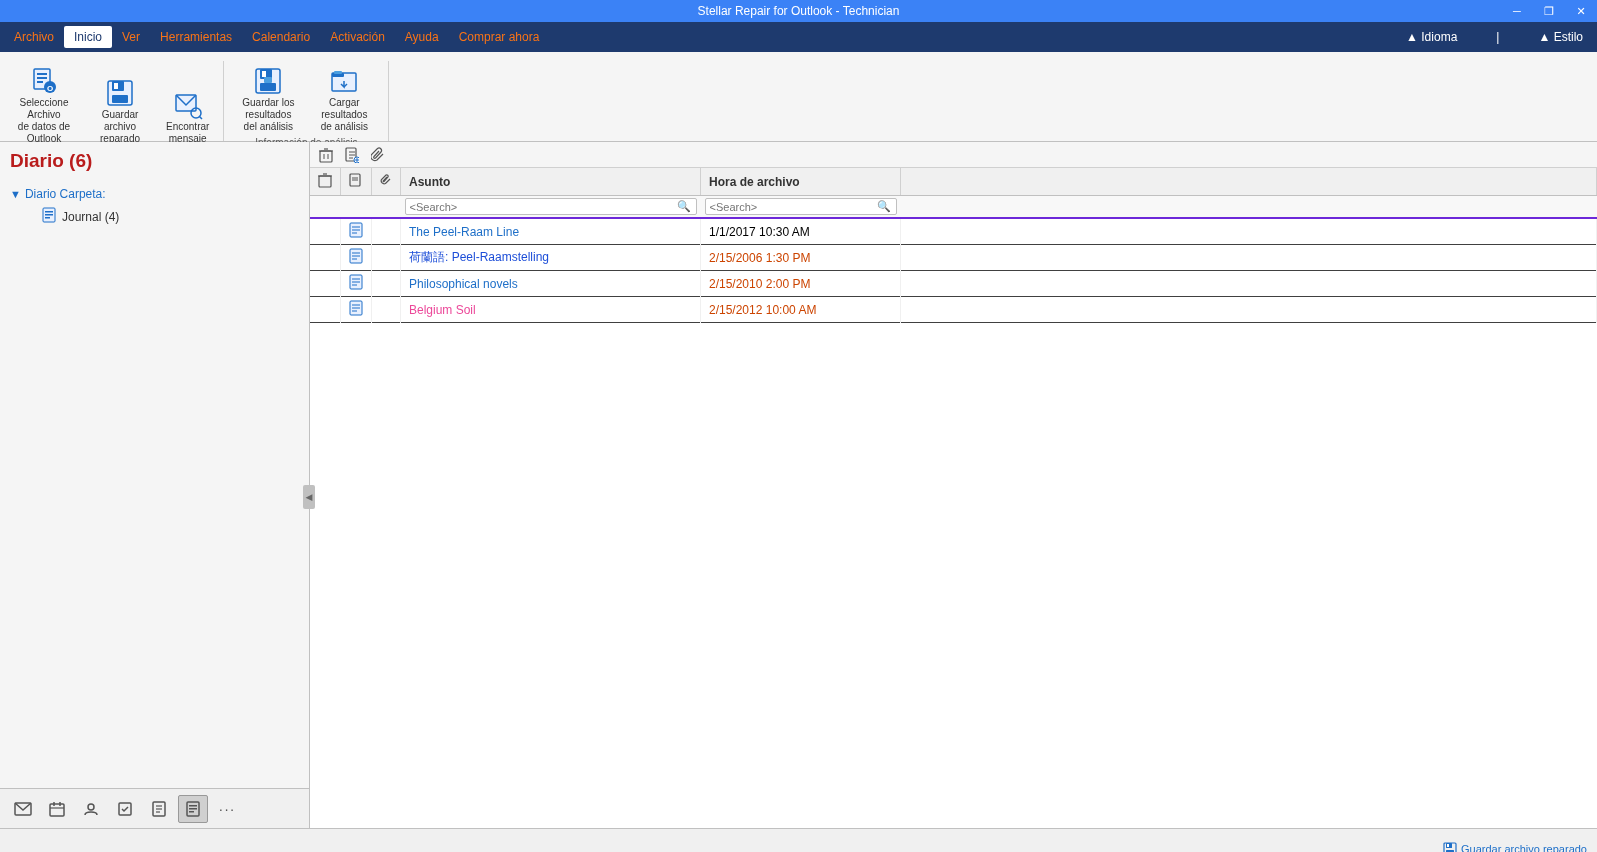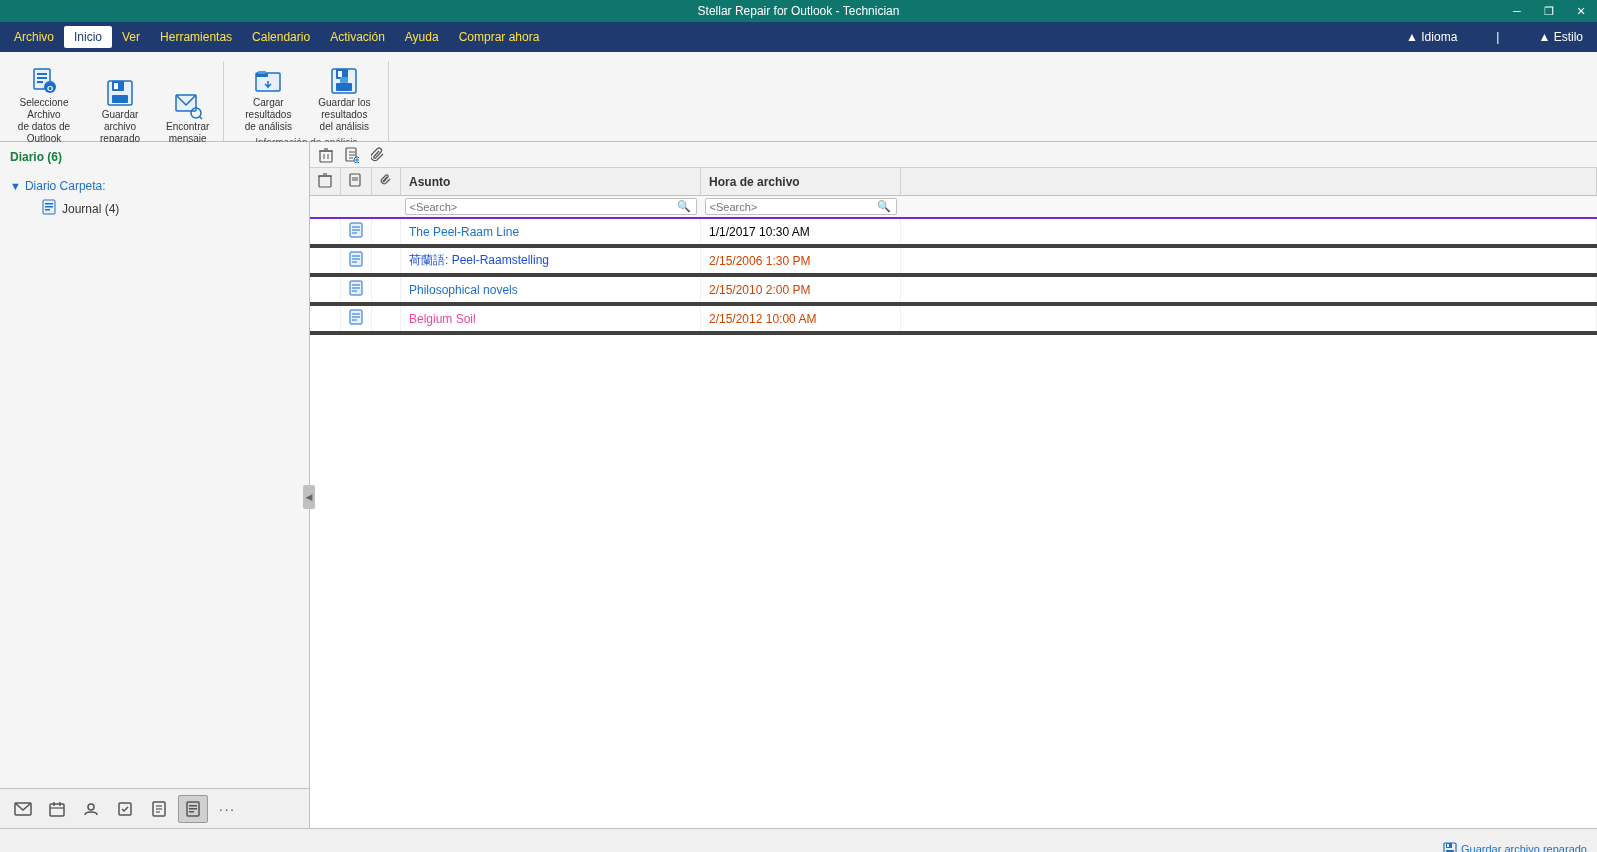--- a/index.html
+++ b/index.html
@@ -1,20 +1,20 @@
 <!DOCTYPE html>
 <html><head>
   <meta charset="utf-8">
   <style>
     * { margin: 0; padding: 0; box-sizing: border-box; }
     body { font-family: 'Segoe UI', Arial, sans-serif; font-size: 12px; background: #f0f0f0; width: 1597px; height: 852px; overflow: hidden; }
 
     
     #title-bar {
-      background: #0f766e;
+      background: #3b82f6;
       color: white;
       height: 22px;
       display: flex;
       align-items: center;
       justify-content: center;
       font-size: 12px;
       position: relative;
     }
     #title-bar .window-controls {
       position: absolute;
@@ -36,21 +36,21 @@
 
     
     #menu-bar {
       background: #1e3a6e;
       height: 30px;
       display: flex;
       align-items: center;
       padding: 0 4px;
     }
     #menu-bar .menu-item {
-      color: #fde047;
+      color: #f97316;
       padding: 4px 10px;
       cursor: pointer;
       font-size: 12px;
       border-radius: 2px;
     }
     #menu-bar .menu-item.active { background: white; color: #1e3a6e; }
     #menu-bar .right-controls {
       margin-left: auto;
       display: flex;
       align-items: center;
@@ -126,23 +126,23 @@
       width: 310px;
       min-width: 310px;
       background: #f5f5f5;
       border-right: 1px solid #c0c0c0;
       display: flex;
       flex-direction: column;
       position: relative;
     }
     #sidebar-title {
       padding: 8px 10px;
-      font-size: 12px;
+      font-size: 19px;
       font-weight: 600;
-      color: #15803d;
+      color: #b91c1c;
     }
     #sidebar-tree {
       flex: 1;
       padding: 4px 0;
     }
     .tree-folder {
       display: flex;
       align-items: center;
       padding: 3px 10px;
       cursor: pointer;
@@ -266,21 +266,21 @@
       border: none;
       outline: none;
       font-size: 11px;
       color: #999;
       width: 100%;
       background: transparent;
     }
     .search-cell .search-icon { font-size: 11px; color: #999; }
 
     tbody tr {
-      border-bottom: 4px solid #404040;
+      border-bottom: 1px solid #404040;
     }
     tbody td {
       padding: 3px 8px;
       font-size: 12px;
       border-right: 1px solid #f0f0f0;
     }
     tbody td.subject-cell { color: #1e6fc8; cursor: pointer; }
     tbody td.date-cell { color: #cc4400; }
 
     
@@ -383,41 +383,41 @@
     </div>
     <div class="ribbon-group-label">Inicio</div>
   </div>
 
   <div class="ribbon-group">
     <div class="ribbon-group-items">
 
       <div class="ribbon-btn">
         <div class="icon-area">
           <svg width="32" height="32" viewBox="0 0 32 32" fill="none">
+            <rect x="4" y="4" width="24" height="24" rx="2" fill="#e8f0fe" stroke="#1e6fc8" stroke-width="1.5"></rect>
+            <rect x="8" y="4" width="12" height="10" rx="1" fill="#1e6fc8"></rect>
+            <rect x="8" y="18" width="16" height="8" rx="1" fill="#1e6fc8"></rect>
+            <rect x="10" y="6" width="4" height="6" fill="white"></rect>
+            <rect x="12" y="12" width="8" height="6" rx="1" fill="#4a9ee0"></rect>
+          </svg>
+        </div>
+        <div class="btn-label">Guardar los<br>resultados del análisis</div>
+      </div>
+
+      <div class="ribbon-btn">
+        <div class="icon-area">
+          <svg width="32" height="32" viewBox="0 0 32 32" fill="none">
             <rect x="4" y="8" width="24" height="18" rx="1" fill="#e8f0fe" stroke="#1e6fc8" stroke-width="1.5"></rect>
             <rect x="4" y="8" width="12" height="4" rx="1" fill="#1e6fc8"></rect>
             <polyline points="16,16 16,22 13,19" fill="none" stroke="#1e6fc8" stroke-width="1.5"></polyline>
             <line x1="16" y1="22" x2="19" y2="19" stroke="#1e6fc8" stroke-width="1.5"></line>
             <rect x="6" y="6" width="8" height="3" rx="1" fill="#4a9ee0"></rect>
           </svg>
         </div>
         <div class="btn-label">Cargar resultados<br>de análisis</div>
-      </div>
-
-      <div class="ribbon-btn">
-        <div class="icon-area">
-          <svg width="32" height="32" viewBox="0 0 32 32" fill="none">
-            <rect x="4" y="4" width="24" height="24" rx="2" fill="#e8f0fe" stroke="#1e6fc8" stroke-width="1.5"></rect>
-            <rect x="8" y="4" width="12" height="10" rx="1" fill="#1e6fc8"></rect>
-            <rect x="8" y="18" width="16" height="8" rx="1" fill="#1e6fc8"></rect>
-            <rect x="10" y="6" width="4" height="6" fill="white"></rect>
-            <rect x="12" y="12" width="8" height="6" rx="1" fill="#4a9ee0"></rect>
-          </svg>
-        </div>
-        <div class="btn-label">Guardar los<br>resultados del análisis</div>
       </div>
     </div>
     <div class="ribbon-group-label">Información de análisis</div>
   </div>
 </div>
 
 <div id="main-layout">
 
   <div id="sidebar">
     <div id="sidebar-title">Diario (6)</div>

